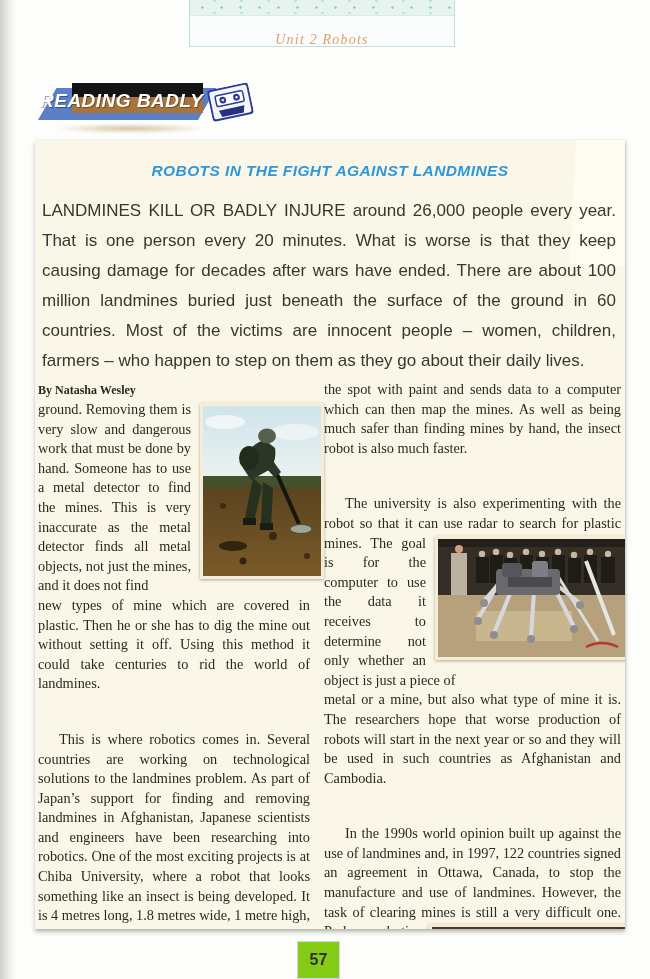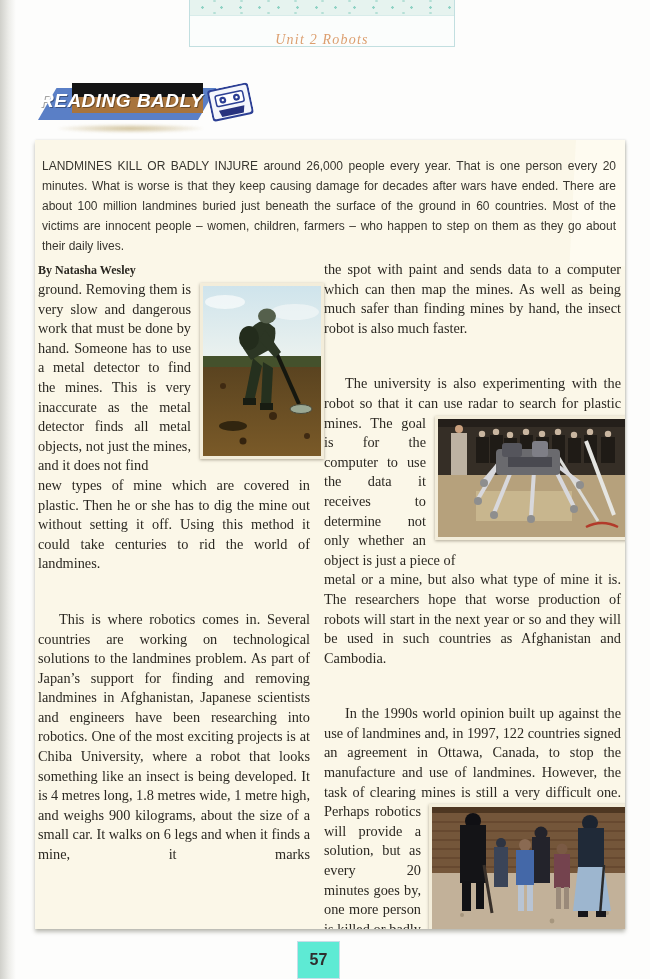--- a/index.html
+++ b/index.html
@@ -65,21 +65,21 @@
     position:absolute;right:-8px;top:-10px;width:60px;height:135px;
     background:#fffdf4;transform:rotate(3deg);opacity:.65;
   }
   .article-title{
     position:relative;margin:22px 10px 0;text-align:center;
     color:var(--title-blue);font-weight:bold;font-style:italic;
     font-size:15.5px;letter-spacing:.4px;
   }
   .intro{
     position:relative;margin:16px 9px 0 7px;
-    font-size:12px;line-height:20px;color:#38362F;text-align:justify;
+    font-size:17px;line-height:30px;color:#38362F;text-align:justify;
   }
   .cols{position:relative;display:flex;margin:4px 4px 0 3px;}
   .col-left{width:272px;margin-right:14px;flex:none;}
   .col-right{width:297px;flex:none;}
   .serif{
     font-family:"Liberation Serif",serif;font-size:14.3px;line-height:19.6px;
     color:var(--body-text);text-align:justify;
   }
   .byline{font-weight:bold;font-size:12px;line-height:20px;text-align:left;}
   .jlast{text-align-last:justify;}
@@ -89,21 +89,21 @@
     float:right;border:3px solid #f3edda;background:#ddd;
     box-shadow:0 1px 3px rgba(60,50,30,.4);
   }
   .photo svg{display:block;}
   .ph-deminer{margin:3px -14px 2px 9px;}
   .ph-robot{margin:2px -10px 3px 9px;}
   .ph-family{margin:2px -10px 3px 8px;}
   
   .pagenum{
     position:absolute;left:297px;top:941px;width:43px;height:38px;
-    background:#5eead4;border:1px solid #c9dde8;box-sizing:border-box;
+    background:#84cc16;border:1px solid #c9dde8;box-sizing:border-box;
     text-align:center;font-weight:bold;font-size:16px;color:#2f2f2f;
     padding-top:9px;
   }
 </style>
 </head>
 <body>
 
 <div class="edge-left"></div>
 
 <div class="unit-box">
@@ -127,20 +127,21 @@
     <circle cx="28" cy="12.5" r="3.4" fill="#2c3f94"></circle>
     <circle cx="14" cy="12.5" r="1.2" fill="#fff"></circle>
     <circle cx="28" cy="12.5" r="1.2" fill="#fff"></circle>
     <path d="M8 22 L34 22 L32 29 L10 29 Z" fill="#27327e"></path>
   </svg>
 </div>
 
 <div class="card">
   <div class="sheet-corner"></div>
 
+  <div class="article-title">ROBOTS IN THE FIGHT AGAINST LANDMINES</div>
 
   <div class="intro">LANDMINES KILL OR BADLY INJURE around 26,000 people every year. That is one person every 20 minutes. What is worse is that they keep causing damage for decades after wars have ended. There are about 100 million landmines buried just beneath the surface of the ground in 60 countries. Most of the victims are innocent people – women, children, farmers – who happen to step on them as they go about their daily lives.</div>
 
   <div class="cols">
 
     <div class="col-left serif">
       <div class="byline">By Natasha Wesley</div>
 
       <div>
         <div>

